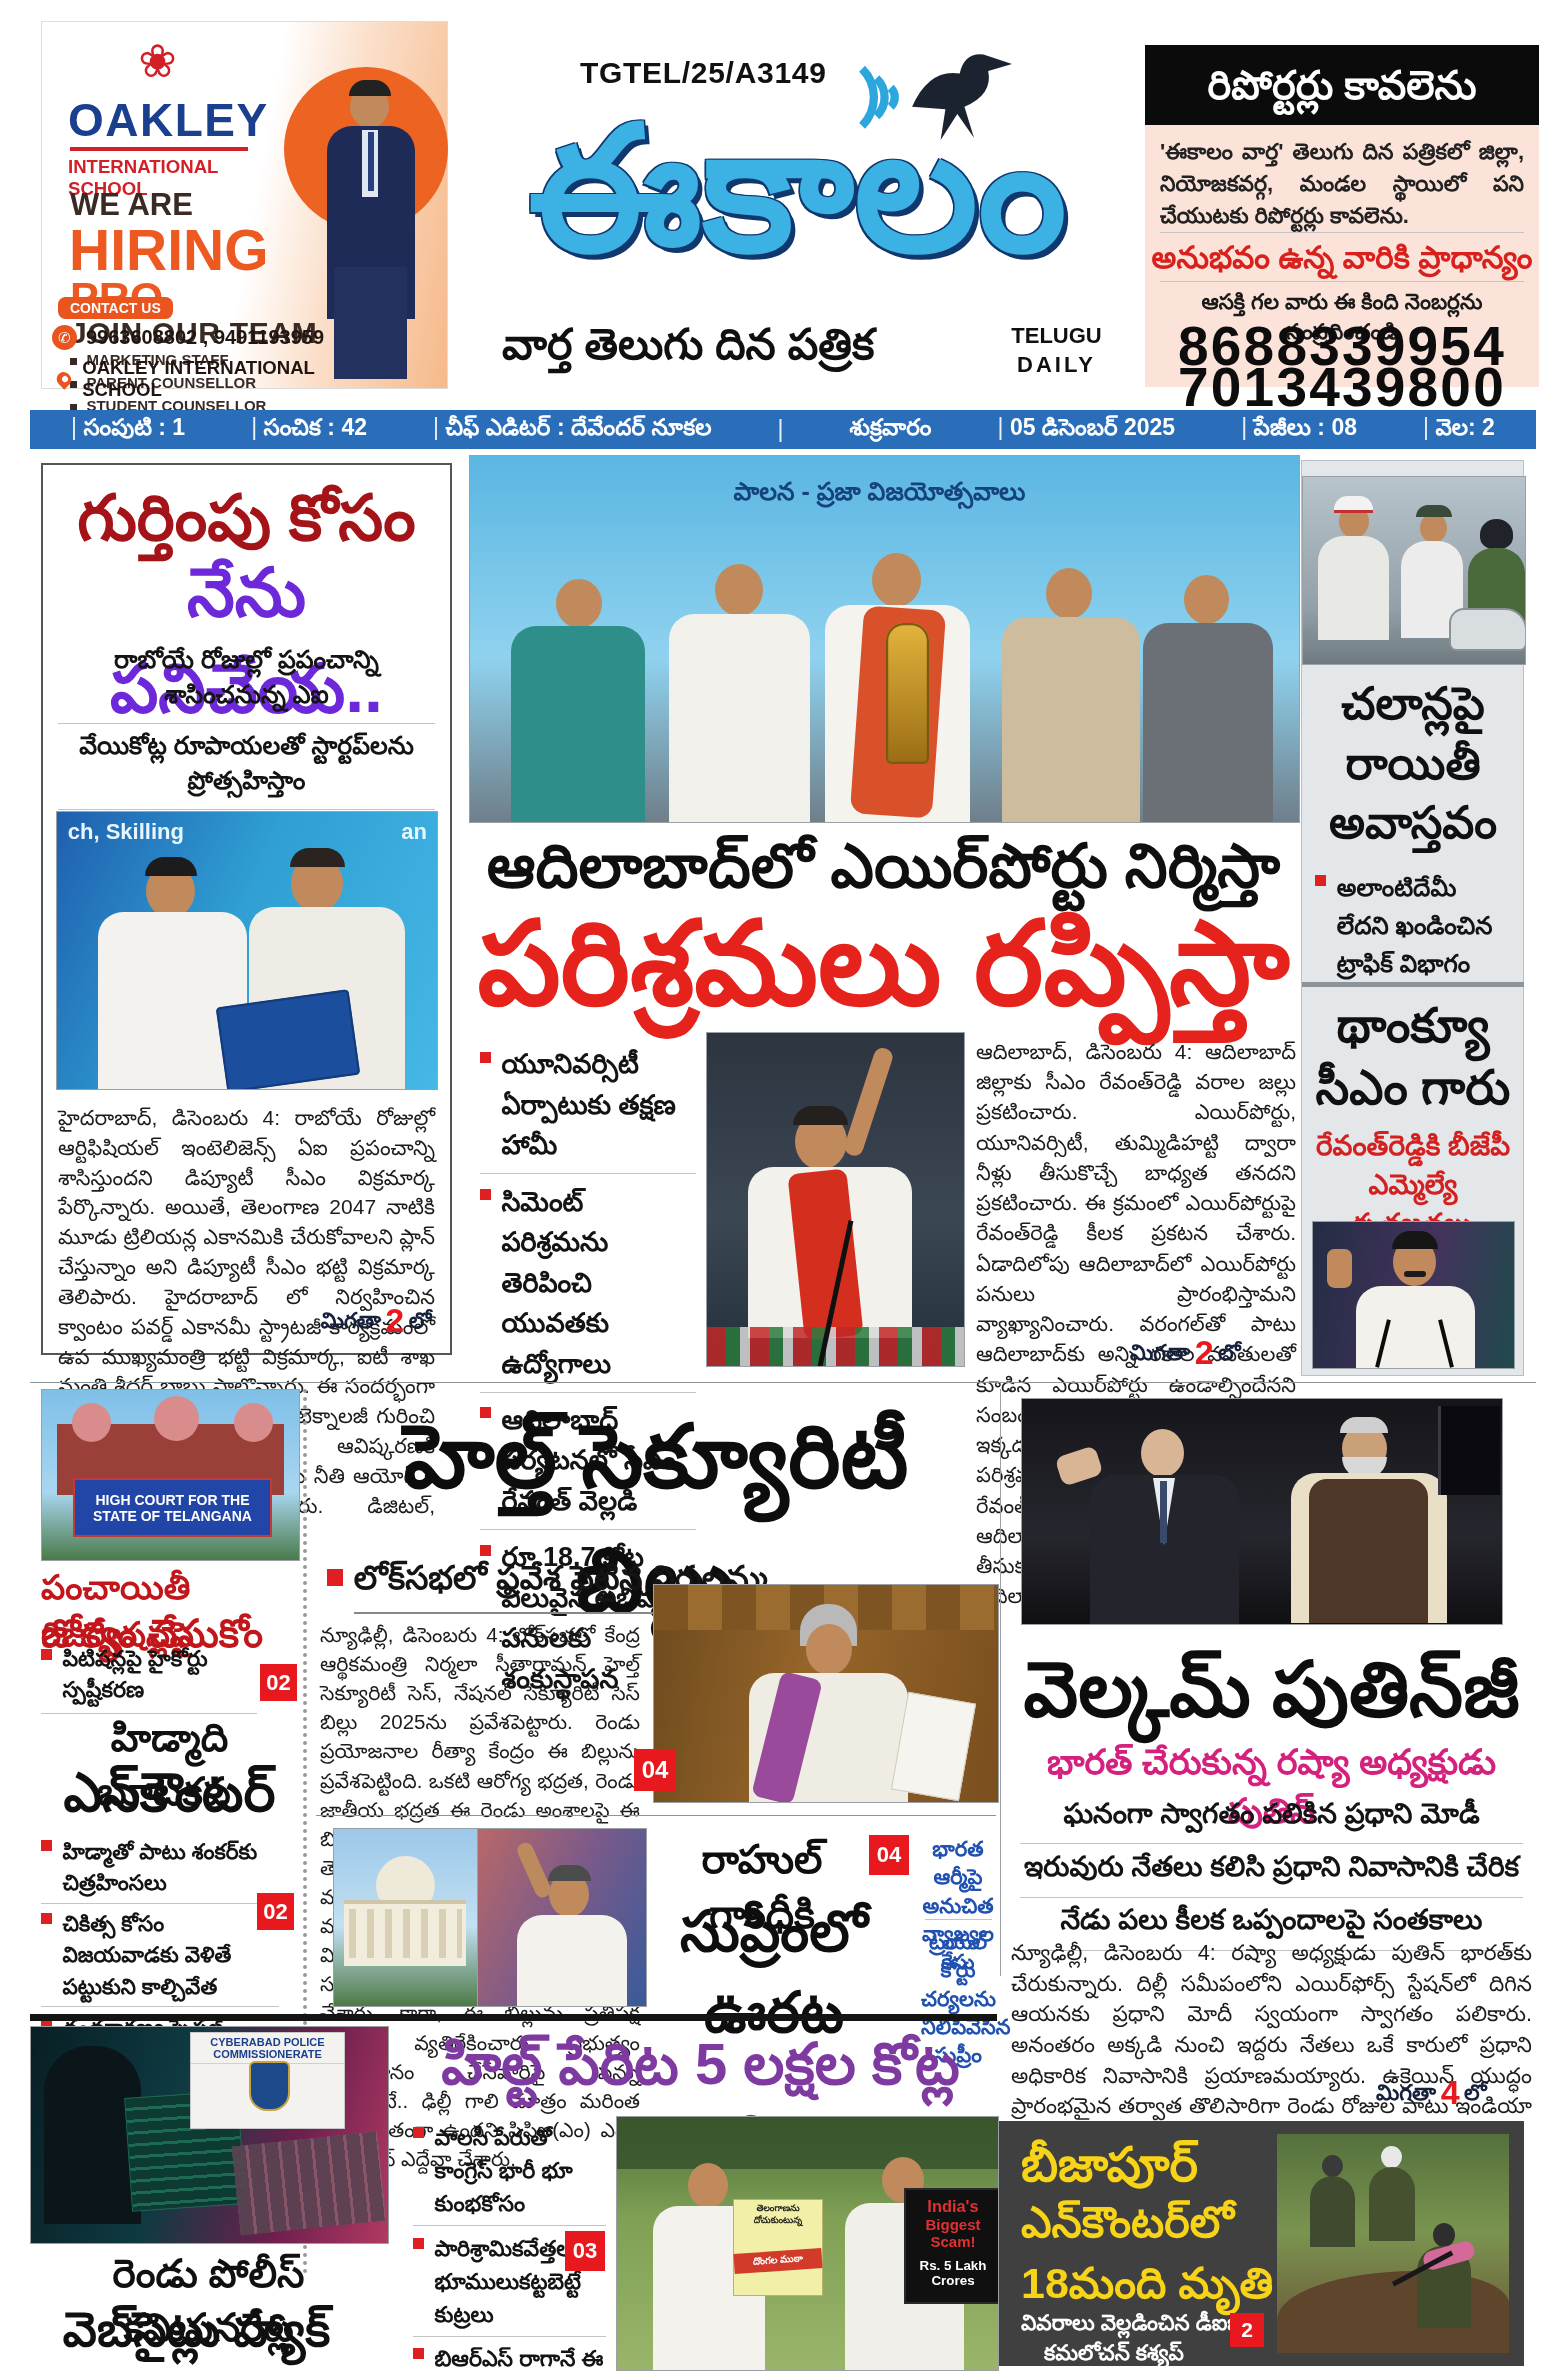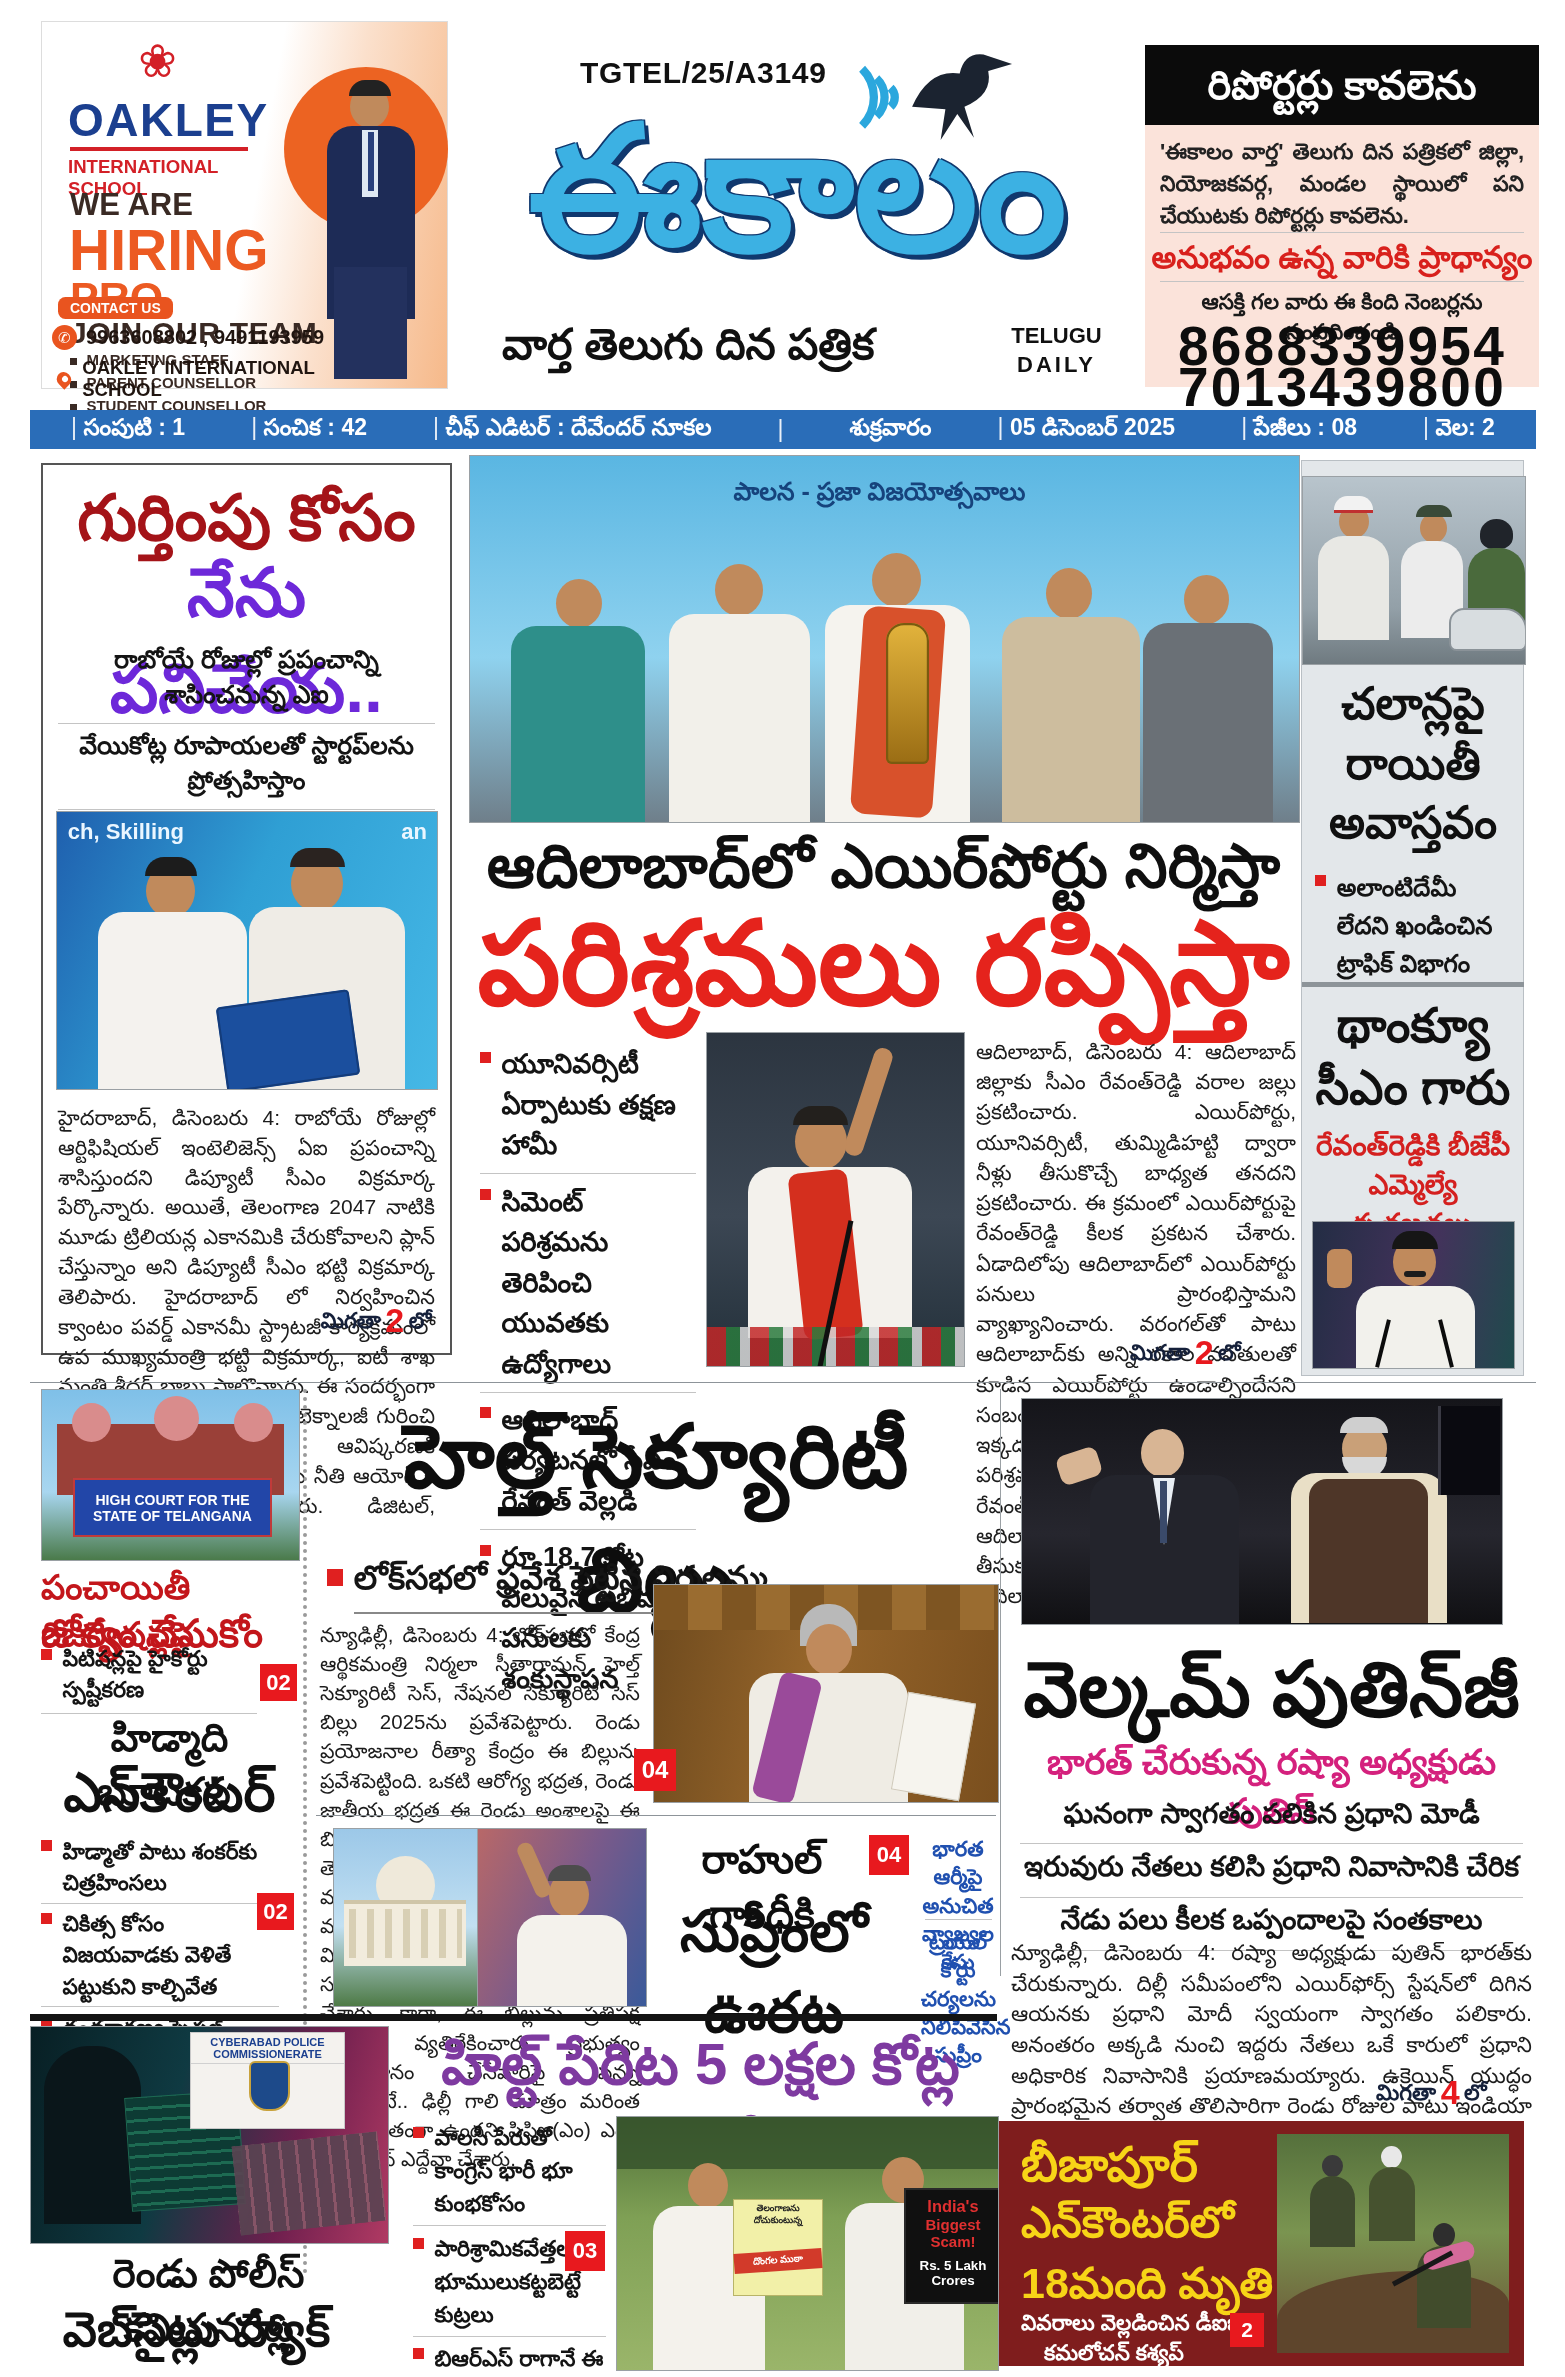--- a/index.html
+++ b/index.html
@@ -370,21 +370,21 @@
   <div class="abs" style="left:1020px;top:1791px;width:503px;">
     <div class="ctr hairline" style="font-size:28px;font-weight:bold;padding:6.7px 0;"><span>ఘనంగా స్వాగతం పలికిన ప్రధాని మోడీ</span></div>
     <div class="ctr hairline" style="font-size:28px;font-weight:bold;padding:6.7px 0;"><span>ఇరువురు నేతలు కలిసి ప్రధాని నివాసానికి చేరిక</span></div>
     <div class="ctr hairline" style="font-size:28px;font-weight:bold;padding:6.7px 0;"><span>నేడు పలు కీలక ఒప్పందాలపై సంతకాలు</span></div>
   </div>
   <div class="abs jst" style="left:1011px;top:1938px;width:521px;font-size:21.6px;line-height:1.42;color:#1c1c1c;">న్యూఢిల్లీ, డిసెంబరు 4: రష్యా అధ్యక్షుడు పుతిన్ భారత్‌కు చేరుకున్నారు. దిల్లీ సమీపంలోని ఎయిర్‌ఫోర్స్ స్టేషన్‌లో దిగిన ఆయనకు ప్రధాని మోదీ స్వయంగా స్వాగతం పలికారు. అనంతరం అక్కడి నుంచి ఇద్దరు నేతలు ఒకే కారులో ప్రధాని అధికారిక నివాసానికి ప్రయాణమయ్యారు. ఉక్రెయిన్ యుద్ధం ప్రారంభమైన తర్వాత తొలిసారిగా రెండు రోజుల పాటు ఇండియా పర్యటనకు వచ్చారు.</div>
   <div class="abs cont" style="left:1376px;top:2073px;">
     <span>మిగతా</span><span class="num">4</span><span>లో</span>
   </div>
 
-  <section class="abs" style="left:999px;top:2121px;width:525px;height:245px;background:#7f1d1d;">
+  <section class="abs" style="left:999px;top:2121px;width:525px;height:245px;background:#404040;">
     <div class="abs" style="left:22px;top:16.4px;font-size:48px;font-weight:900;color:#f7d417;">బీజాపూర్</div>
     <div class="abs" style="left:22px;top:77px;font-size:43px;font-weight:900;color:#f7d417;">ఎన్‌కౌంటర్‌లో</div>
     <div class="abs" style="left:22px;top:138px;font-size:43px;font-weight:900;color:#f7d417;">18మంది మృతి</div>
     <div class="abs" style="left:22px;top:189px;font-size:21.6px;font-weight:bold;color:#ffffff;">వివరాలు వెల్లడించిన డీఐజీ</div>
     <div class="abs" style="left:45px;top:219px;font-size:21.6px;font-weight:bold;color:#ffffff;">కమలోచన్ కశ్యప్</div>
     <div class="badge" style="left:231px;top:192px;width:34px;height:34px;font-size:21px;">2</div>
     <div class="photo" style="left:278px;top:13.4px;width:232px;height:219px;background:linear-gradient(#55703c 0%,#7a9450 45%,#6a4f34 100%);border:none;">
       <div class="abs" style="left:0;bottom:0;width:232px;height:82px;background:#5e452c;border-radius:60% 40% 0 0;"></div>
       <div class="head" style="left:45px;top:21px;width:21px;height:22px;background:#3a3a3a;"></div>
       <div class="torso" style="left:33px;top:42px;width:45px;height:71px;background:#3f4a2e;"></div>

